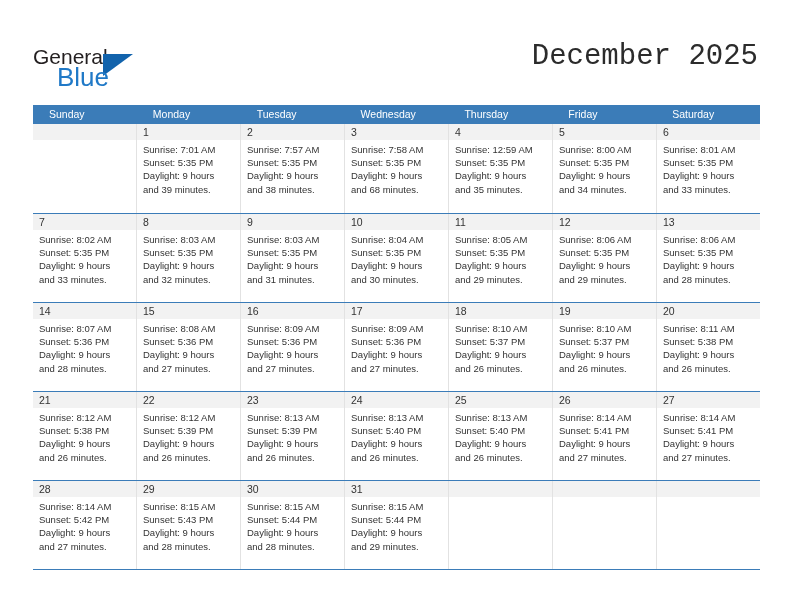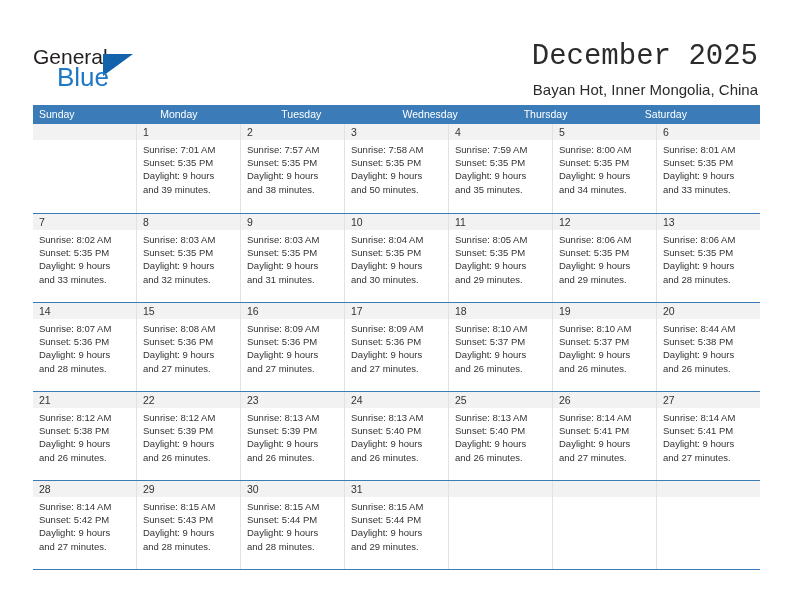--- a/index.html
+++ b/index.html
@@ -98,21 +98,21 @@
   .dow-row {
     display: flex;
     background: #3b7cb8;
     height: 19px;
   }
   .dow {
     flex: 1 1 0;
     color: #ffffff;
     font-size: 10.5px;
     line-height: 19px;
-    padding-left: 6px;
+    padding-left: 16px;
     box-sizing: border-box;
     white-space: nowrap;
   }
 
   .week {
     display: flex;
     border-top: 1px solid #3b7cb8;
     height: 89px;
     box-sizing: border-box;
   }
@@ -165,33 +165,33 @@
   <div class="header">
 
     <div class="logo">
       <span class="logo-general">General</span>
       <span class="logo-triangle"></span>
       <span class="logo-blue">Blue</span>
     </div>
 
     <div class="title-block">
       <div class="cal-title">December 2025</div>
-      <div class="cal-subtitle">Bayan Hot, Inner Mongolia, China</div>
     </div>
 
   </div>
 
   <div class="calendar">
 
     <div class="dow-row">
       <div class="dow">Sunday</div>
       <div class="dow">Monday</div>
       <div class="dow">Tuesday</div>
       <div class="dow">Wednesday</div>
       <div class="dow">Thursday</div>
+      <div class="dow">Friday</div>
       <div class="dow">Saturday</div>
     </div>
 
     <div id="weeks-container">
         <div class="week">
           <div class="day empty">
             <div class="day-num"></div>
           </div>
           <div class="day">
             <div class="day-num">1</div>
@@ -210,27 +210,27 @@
               <div>Daylight: 9 hours</div>
               <div>and 38 minutes.</div>
             </div>
           </div>
           <div class="day">
             <div class="day-num">3</div>
             <div class="day-info">
               <div>Sunrise: 7:58 AM</div>
               <div>Sunset: 5:35 PM</div>
               <div>Daylight: 9 hours</div>
-              <div>and 50 minutes.</div>
+              <div>and 68 minutes.</div>
             </div>
           </div>
           <div class="day">
             <div class="day-num">4</div>
             <div class="day-info">
-              <div>Sunrise: 7:59 AM</div>
+              <div>Sunrise: 12:59 AM</div>
               <div>Sunset: 5:35 PM</div>
               <div>Daylight: 9 hours</div>
               <div>and 35 minutes.</div>
             </div>
           </div>
           <div class="day">
             <div class="day-num">5</div>
             <div class="day-info">
               <div>Sunrise: 8:00 AM</div>
               <div>Sunset: 5:35 PM</div>
@@ -364,21 +364,21 @@
             <div class="day-info">
               <div>Sunrise: 8:10 AM</div>
               <div>Sunset: 5:37 PM</div>
               <div>Daylight: 9 hours</div>
               <div>and 26 minutes.</div>
             </div>
           </div>
           <div class="day">
             <div class="day-num">20</div>
             <div class="day-info">
-              <div>Sunrise: 8:44 AM</div>
+              <div>Sunrise: 8:11 AM</div>
               <div>Sunset: 5:38 PM</div>
               <div>Daylight: 9 hours</div>
               <div>and 26 minutes.</div>
             </div>
           </div>
         </div>
         <div class="week">
           <div class="day">
             <div class="day-num">21</div>
             <div class="day-info">

